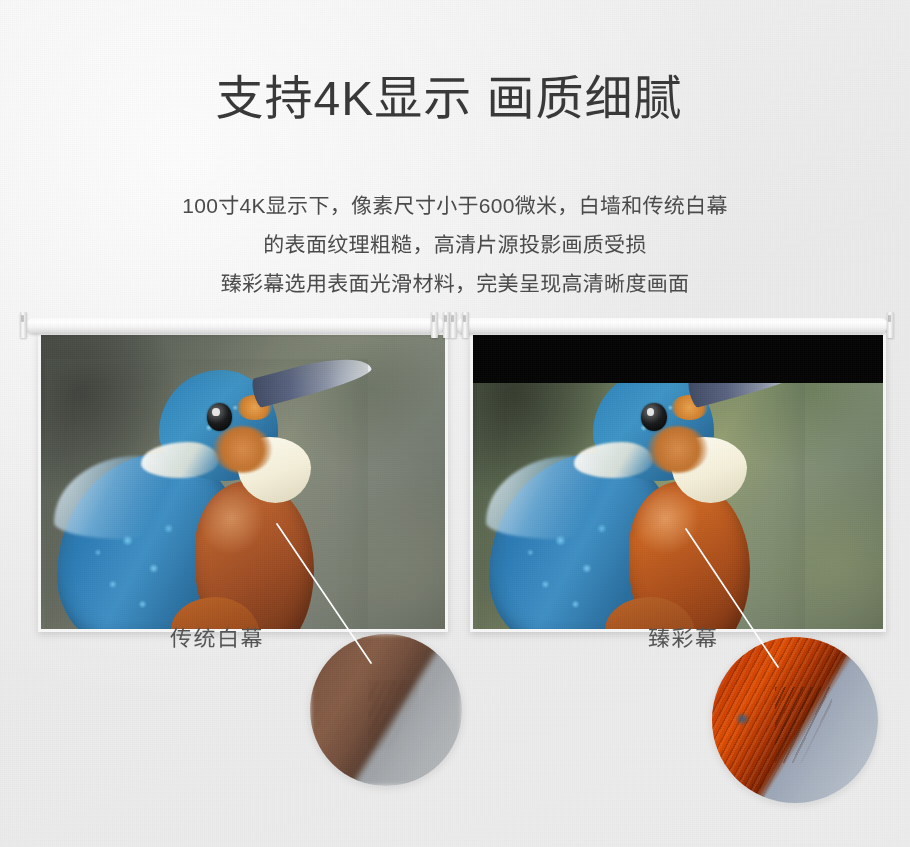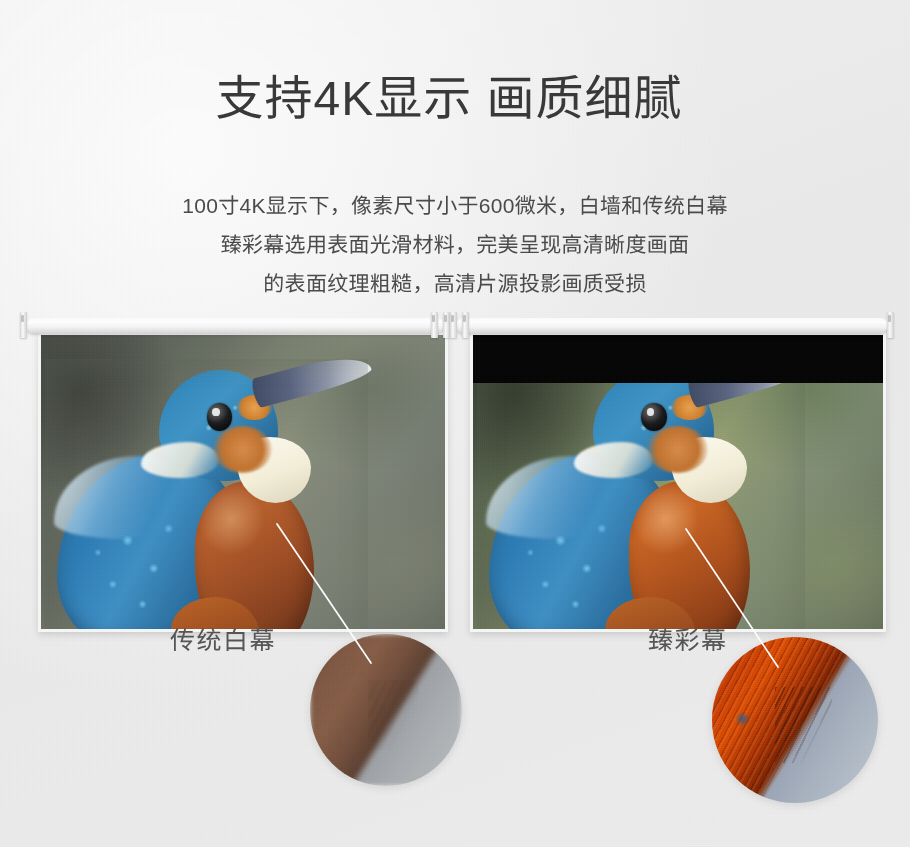--- a/index.html
+++ b/index.html
@@ -294,21 +294,21 @@
     inset: -4%;
     pointer-events: none;
     box-shadow: inset 0 0 22px 8px rgba(90,100,85,0.22);
   }
   .bird { filter: blur(0.5px); }
   .canvas.premium .bird { filter: blur(0.15px); }
 
   
   .caption {
     position: absolute;
-    font-size: 25px;
+    font-size: 22px;
     color: #555;
     letter-spacing: 1.5px;
     z-index: 20;
   }
   .caption.left  { left: 170px; top: 620px; }
   .caption.right { left: 648px; top: 620px; }
 
   
   .magnifier {
     position: absolute;
@@ -404,22 +404,22 @@
 </style>
 </head>
 <body>
 
 <div class="page">
 
   <div class="headline">支持4K显示 画质细腻</div>
 
   <div class="subcopy">
     <span class="line">100寸4K显示下，像素尺寸小于600微米，白墙和传统白幕</span>
+    <span class="line">的表面纹理粗糙，高清片源投影画质受损</span>
     <span class="line">臻彩幕选用表面光滑材料，完美呈现高清晰度画面</span>
-    <span class="line">的表面纹理粗糙，高清片源投影画质受损</span>
   </div>
 
   <div class="screen-unit left">
     <div class="roller"></div>
     <div class="bracket b1"></div>
     <div class="bracket b2"></div>
     <div class="bracket b3"></div>
 
     <div class="canvas-wrap">
       <div class="canvas standard">

